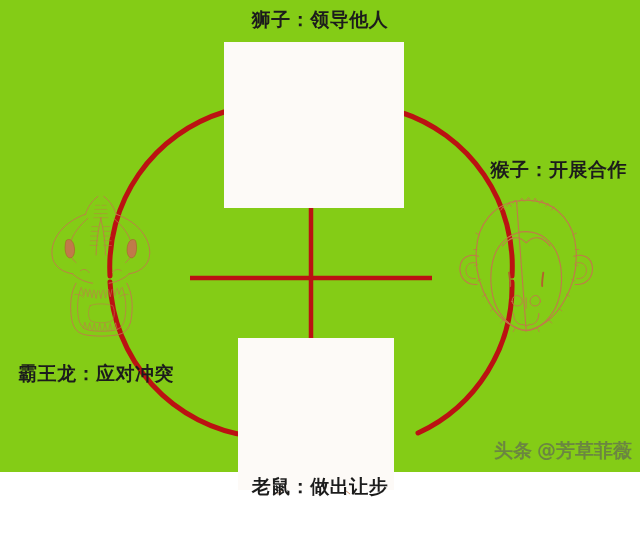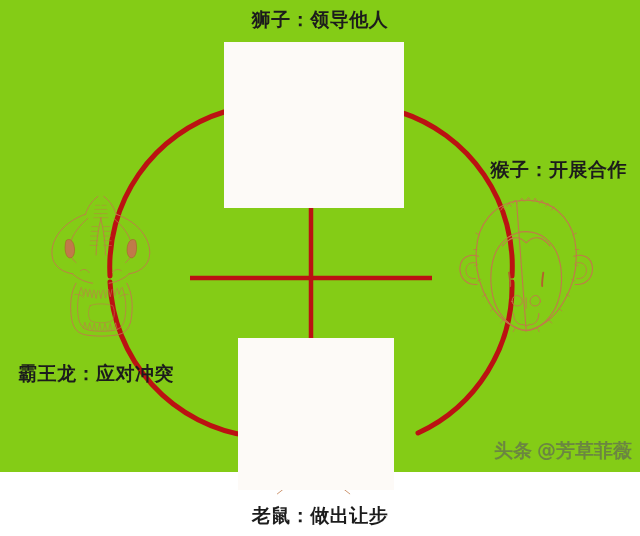--- a/index.html
+++ b/index.html
@@ -52,21 +52,21 @@
     right: 13px;
     top: 160px;
   }
   #label-left {
     left: 18px;
     top: 364px;
   }
   #label-bottom {
     left: 50%;
     transform: translateX(-50%);
-    top: 506px;
+    top: 477px;
     text-align: right;
   }
 
   #watermark {
     position: absolute;
     right: 8px;
     bottom: 8px;
     color: #5c5c5c;
     font-size: 19px;
     font-weight: bold;

